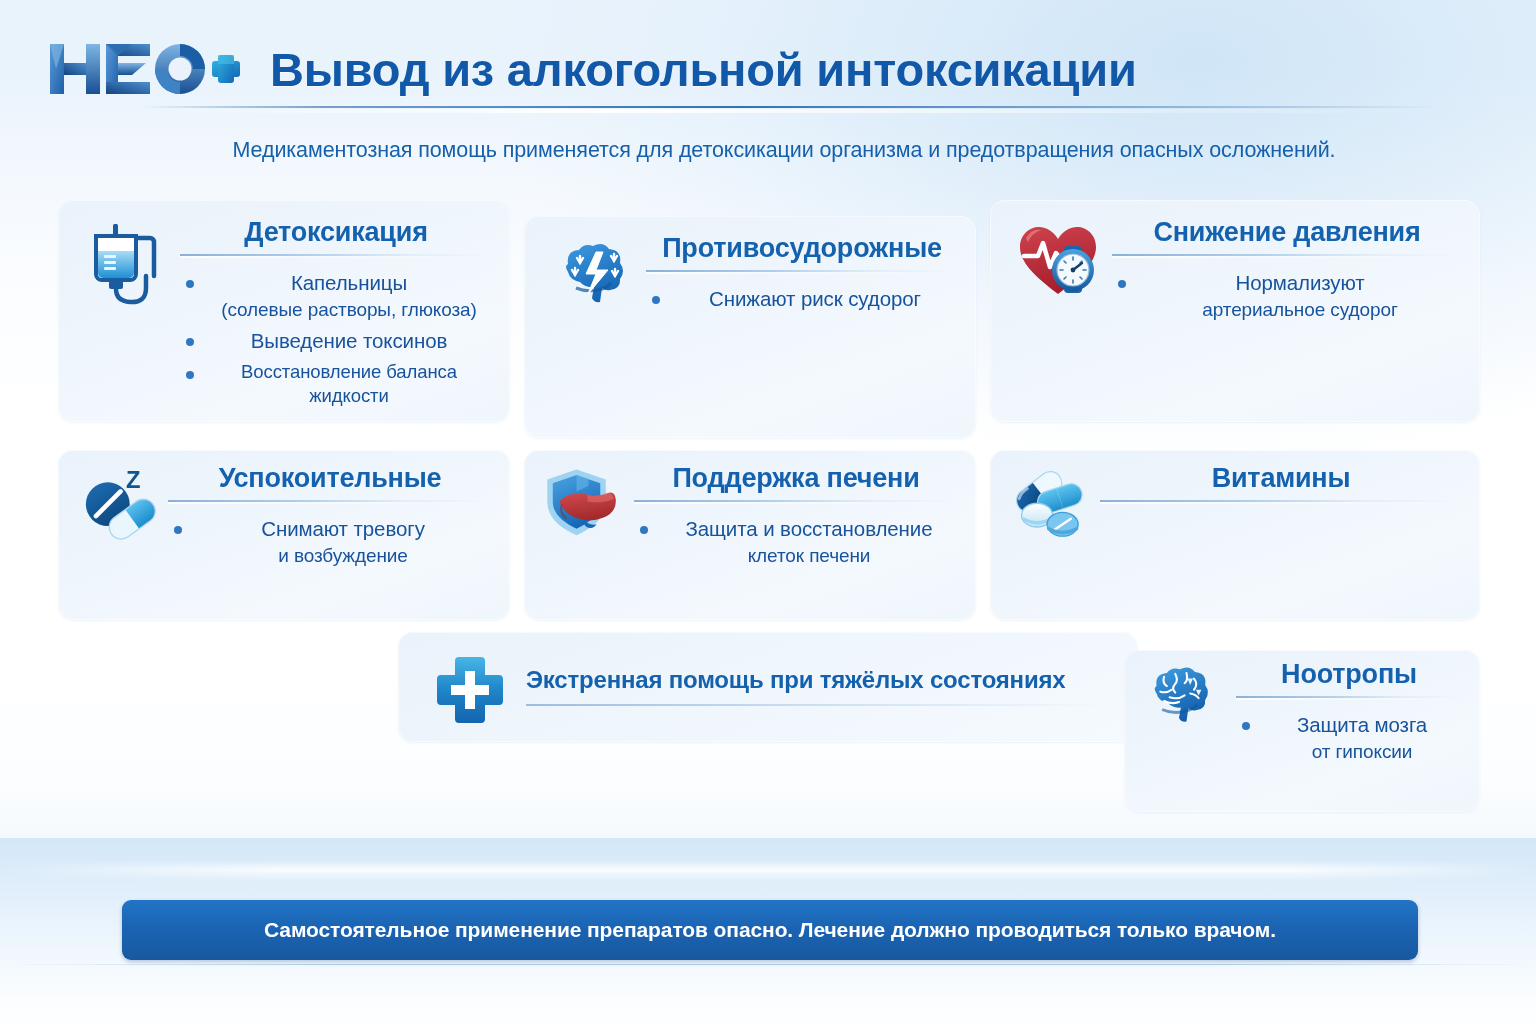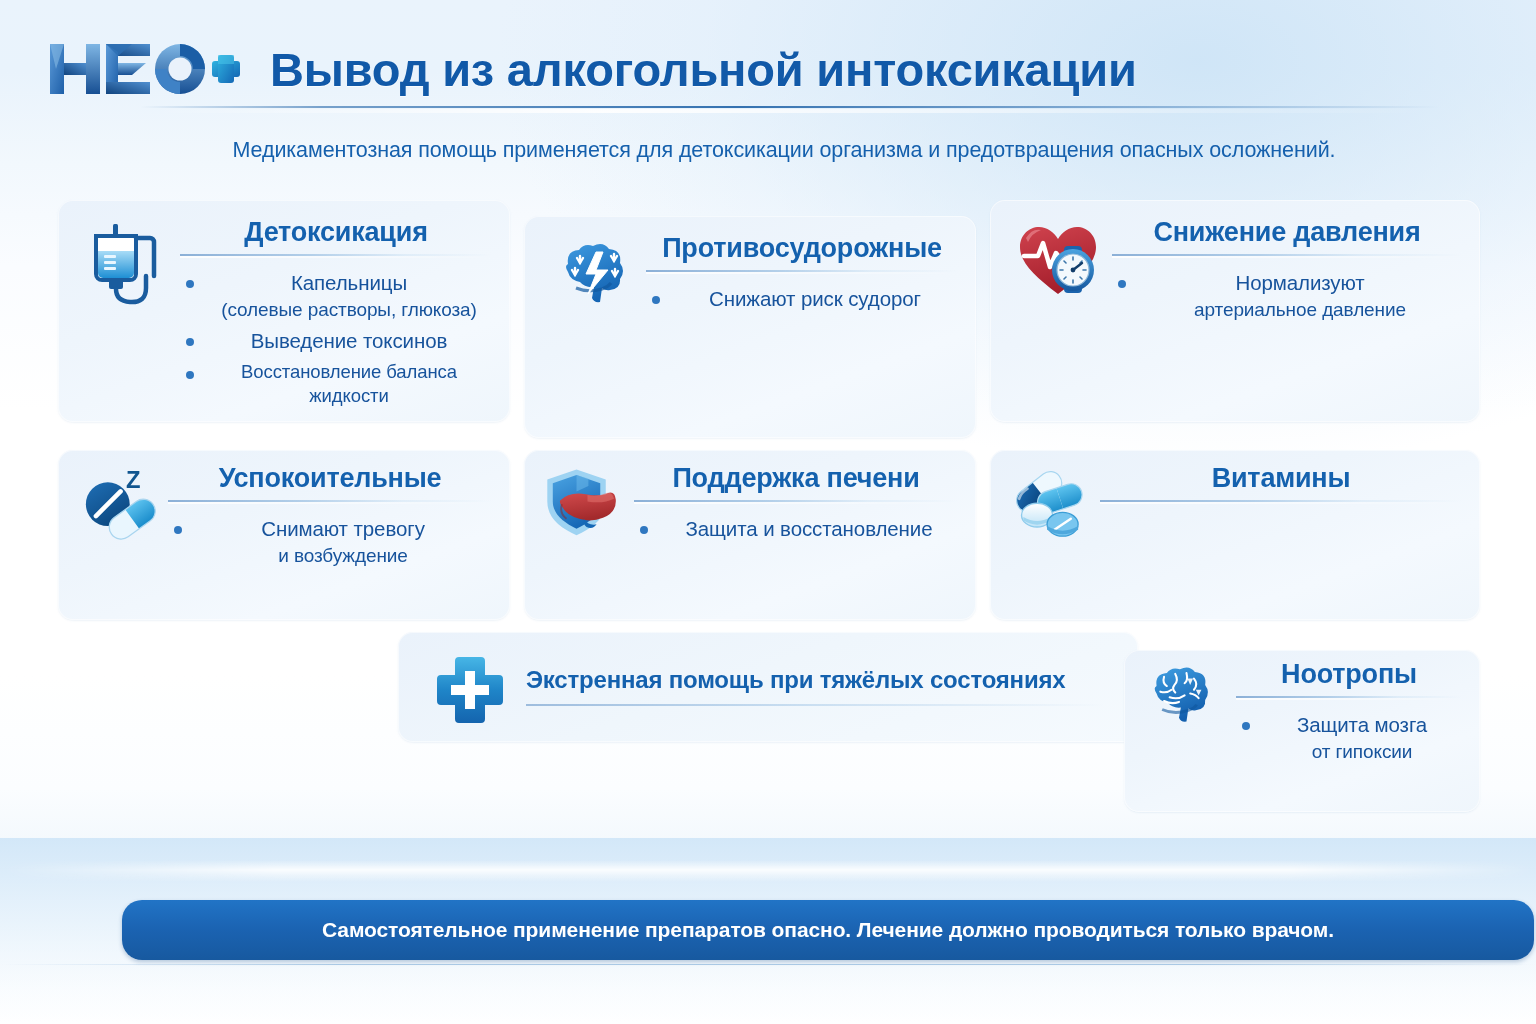--- a/index.html
+++ b/index.html
@@ -243,23 +243,23 @@
       rgba(60,120,185,0.45) 0%,
       rgba(110,165,215,0.30) 48%,
       rgba(255,255,255,0) 100%);
   }
 
   
   .footer-banner {
     position: absolute;
     left: 122px;
     top: 900px;
-    width: 1412px;
+    width: 1296px;
     height: 60px;
-    border-radius: 20px;
+    border-radius: 9px;
     background: linear-gradient(180deg, #2174c6 0%, #1b63b2 48%, #17599f 100%);
     box-shadow: 0 2px 4px rgba(30,80,140,0.30);
     display: flex;
     align-items: center;
     justify-content: center;
   }
   .footer-banner .ft {
     color: #ffffff;
     font-size: 21px;
     font-weight: 700;
@@ -437,21 +437,21 @@
         <path d="M61 52 L70 45" stroke="#123e6b" stroke-width="2.4" stroke-linecap="round"></path>
         <circle cx="61" cy="52" r="2.4" fill="#123e6b"></circle>
       </svg>
       <div class="card-body">
         <div class="card-title">Снижение давления</div>
         <div class="title-rule"></div>
         <div class="title-rule-gloss"></div>
         <ul class="bullets">
           <li>
             <span>Нормализуют</span>
-            <span class="sub">артериальное давление</span>
+            <span class="sub">артериальное судорог</span>
           </li>
         </ul>
       </div>
     </div>
   </div>
 
   <div class="card" style="left:58px; top:450px; width:452px; height:170px;">
     <div class="card-inner">
       <svg class="card-icon small" viewBox="0 0 92 92" style="left:16px; top:14px;">
         <defs>
@@ -508,20 +508,21 @@
         <path d="M48 60 q5 8 14 6 q-4 6 -11 3 q-4 -3 -3 -9 z" fill="#1568b6"></path>
         <path d="M24 44 q-3 10 5 16" stroke="#8f2225" stroke-width="2" fill="none" opacity="0.5"></path>
       </svg>
       <div class="card-body" style="left:110px; top:14px;">
         <div class="card-title">Поддержка печени</div>
         <div class="title-rule"></div>
         <div class="title-rule-gloss"></div>
         <ul class="bullets">
           <li>
             <span>Защита и восстановление</span>
+            <span class="sub">клеток печени</span>
           </li>
         </ul>
       </div>
     </div>
   </div>
 
   <div class="card" style="left:990px; top:450px; width:490px; height:170px;">
     <div class="card-inner">
       <svg class="card-icon small" viewBox="0 0 92 92" style="left:16px; top:14px;">
         <defs>

